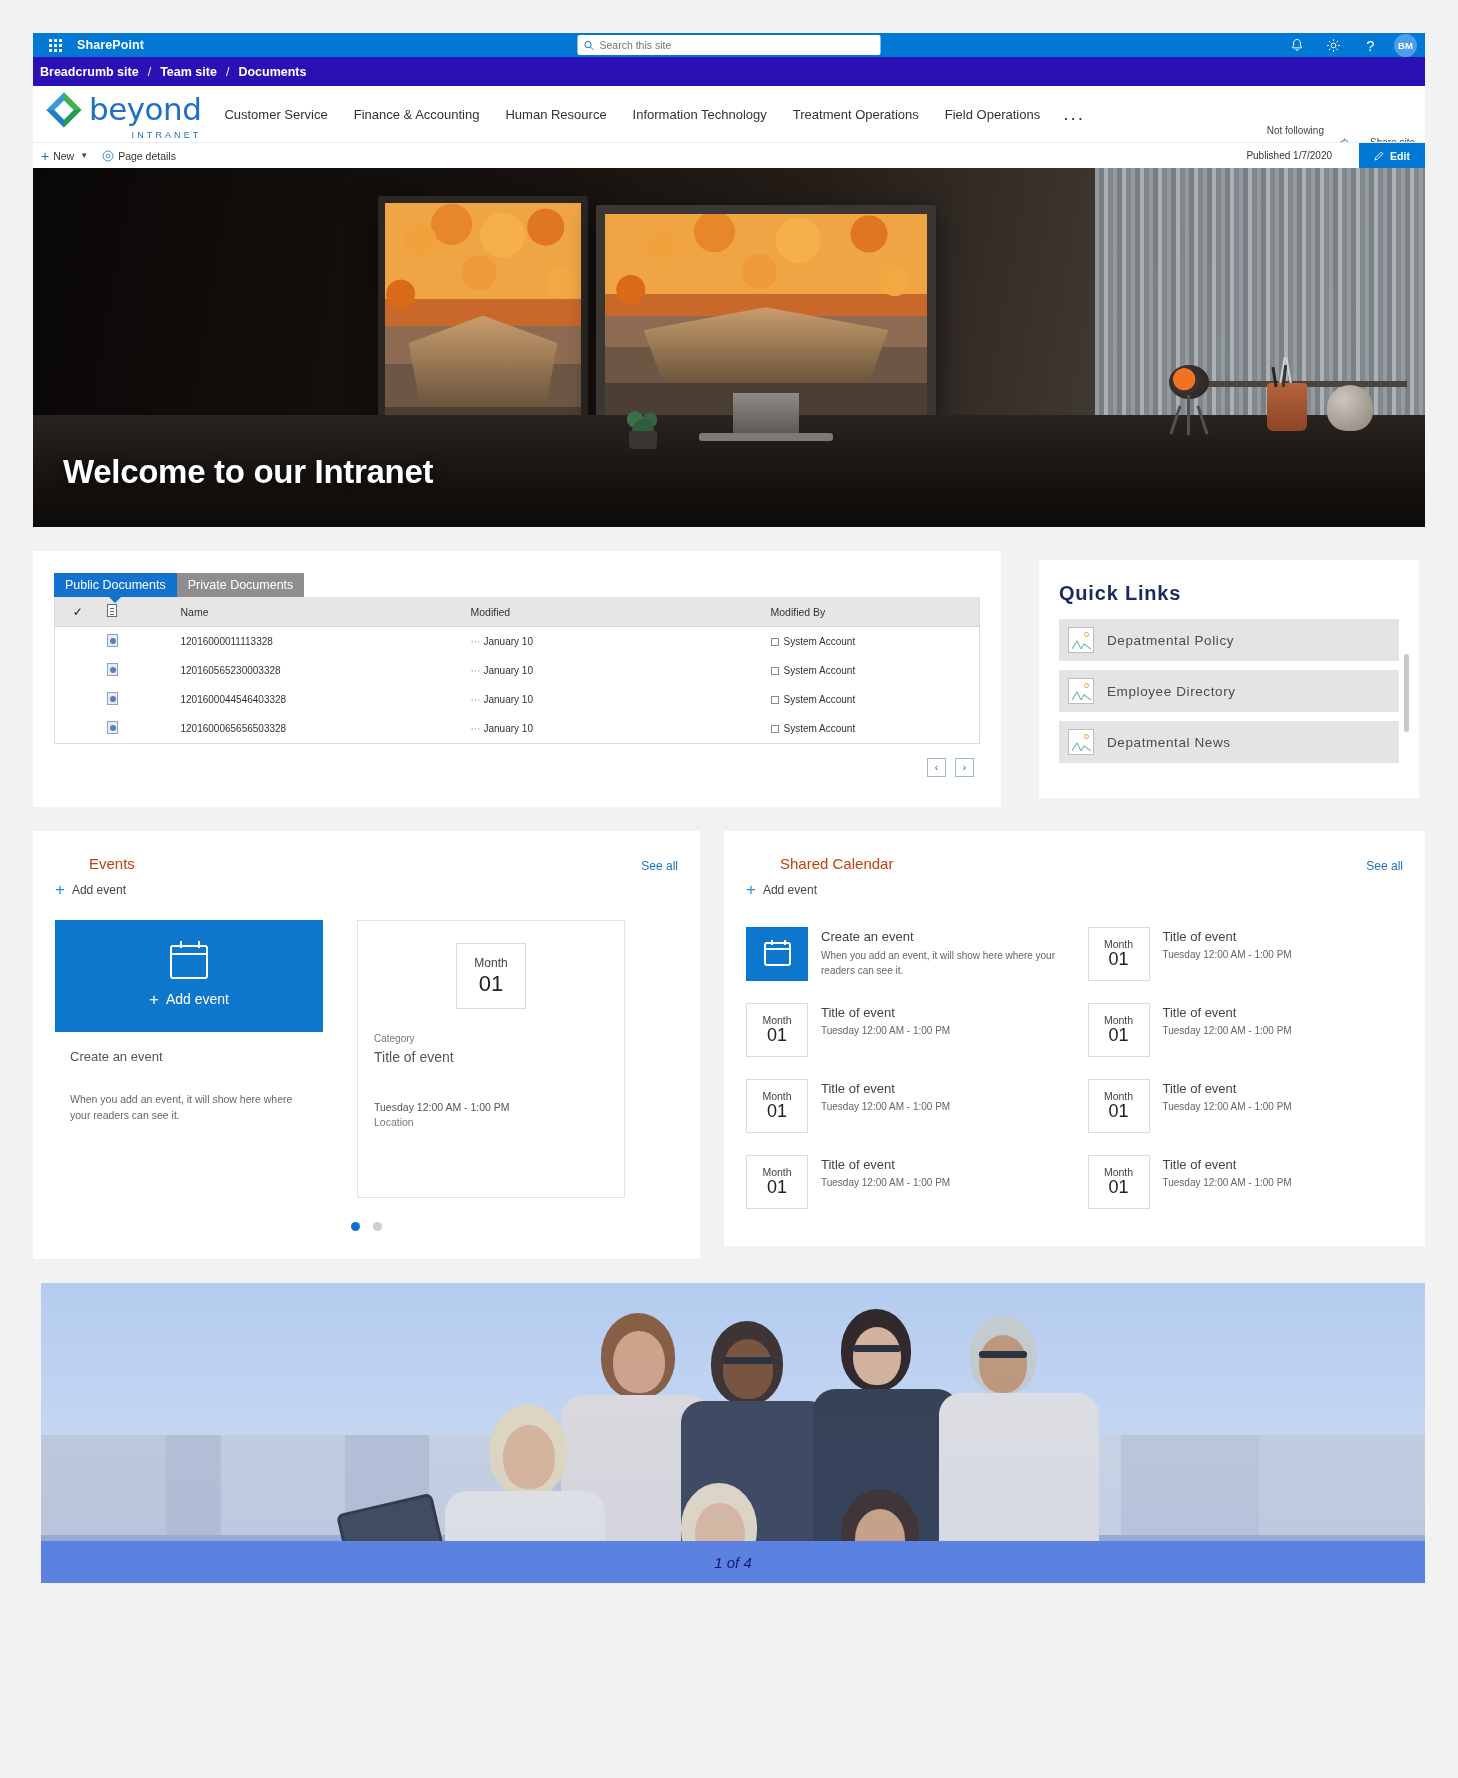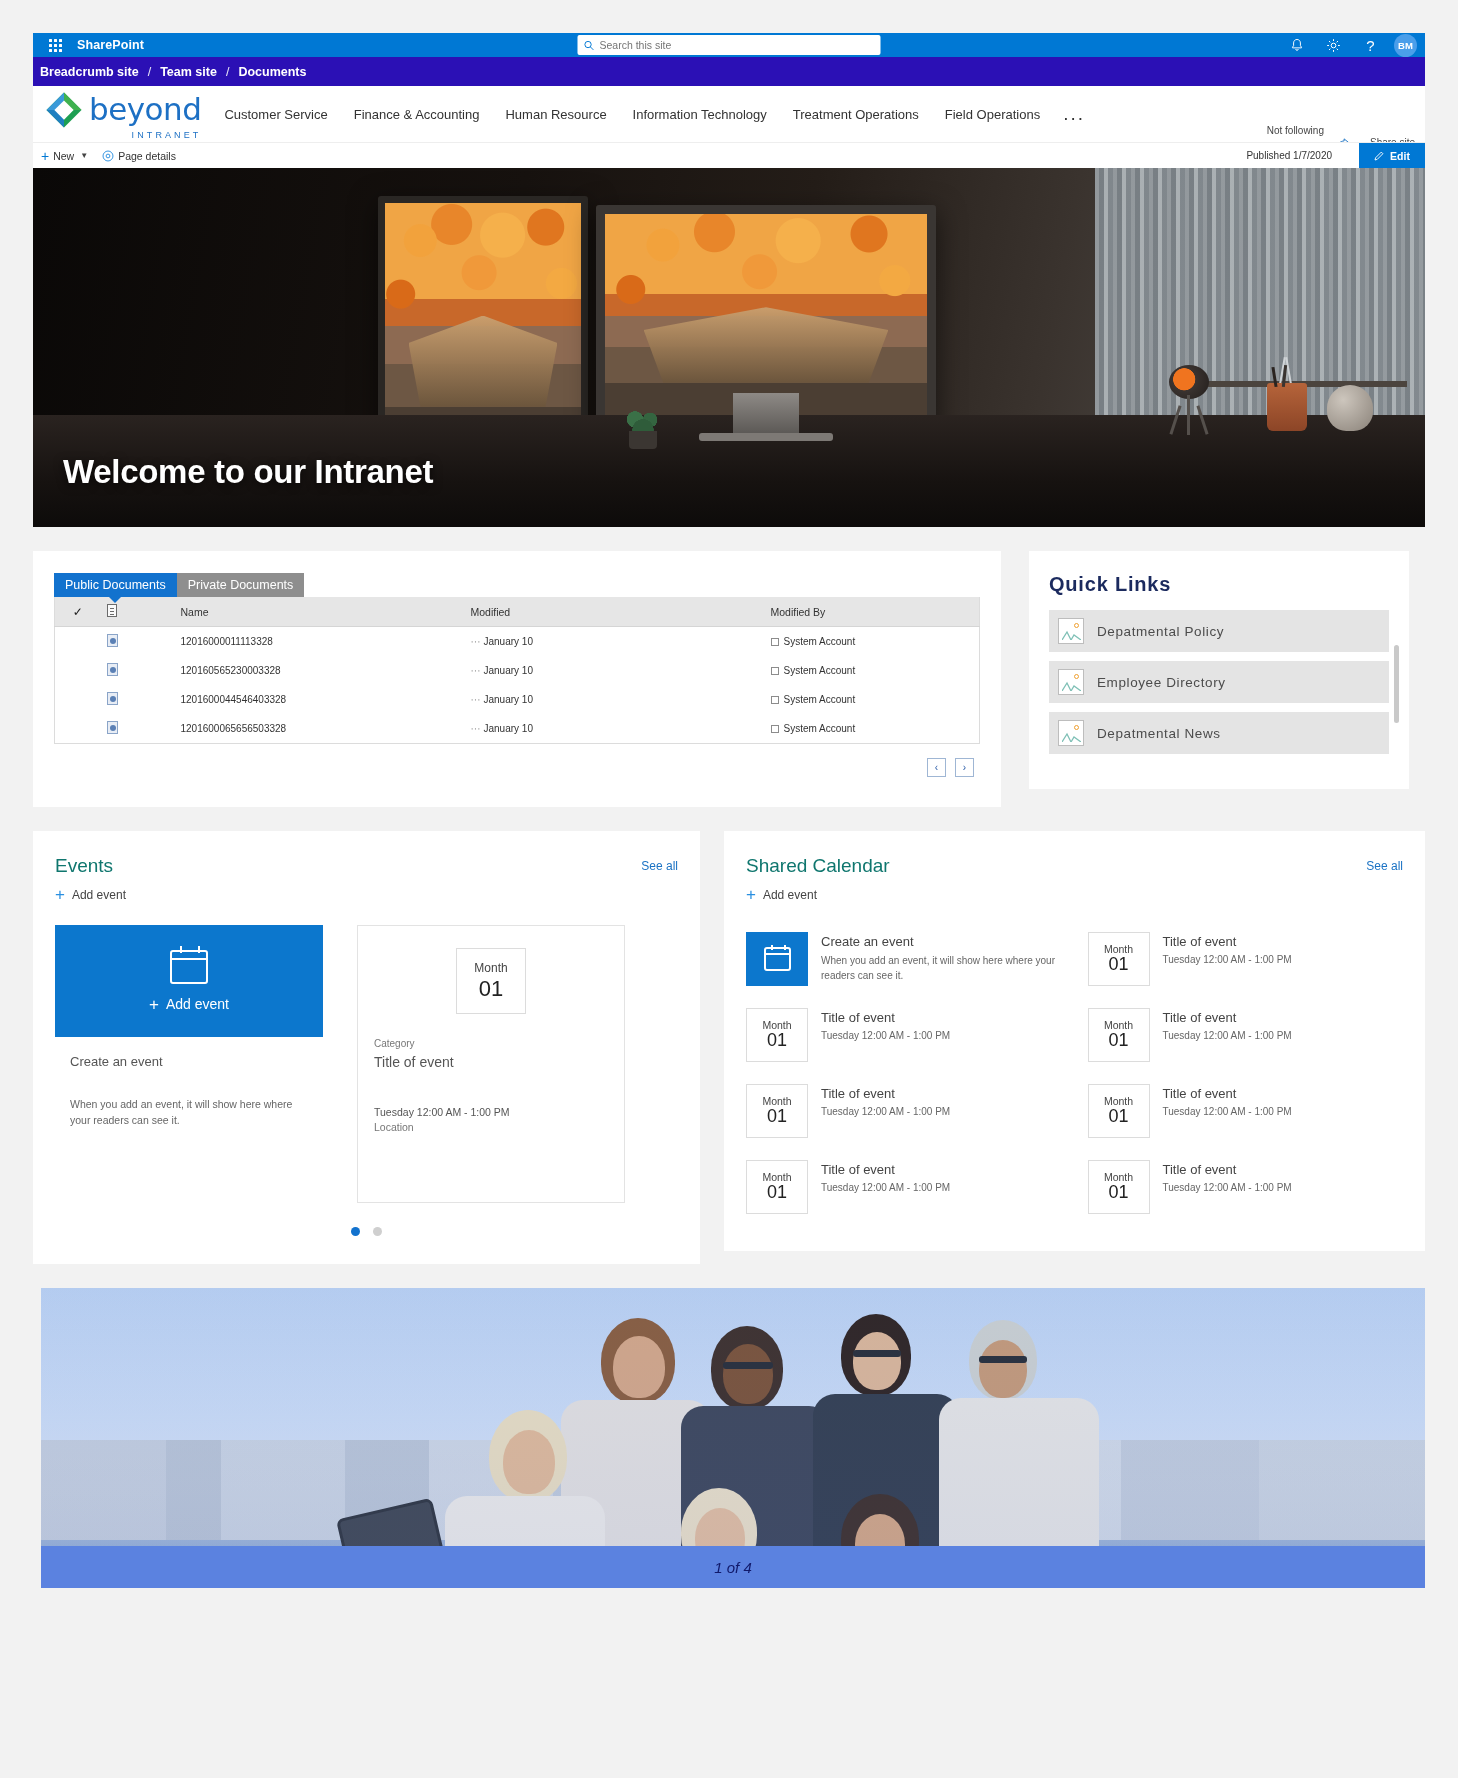--- a/index.html
+++ b/index.html
@@ -142,21 +142,21 @@
   .hero-scissors i { position: absolute; bottom: 0; width: 2px; height: 32px; background: #cfd3d6; }
   .hero-scissors i:nth-child(1){ left: 8px; transform: rotate(10deg);} 
   .hero-scissors i:nth-child(2){ left: 15px; transform: rotate(-10deg);} 
   .hero-title {
     position: absolute; left: 30px; bottom: 36px; color: #fff;
     font-size: 33px; font-weight: bold; letter-spacing: -.3px;
     text-shadow: 0 2px 10px rgba(0,0,0,.7);
   }
 
   
-  .row1 { display: flex; gap: 28px; margin-top: 24px; align-items: flex-start; }
+  .row1 { display: flex; gap: 38px; margin-top: 24px; align-items: center; }
   .docwp { width: 968px; background: #fff; padding: 22px 21px 30px 21px; position: relative; }
   .tabs { display: flex; }
   .tab {
     font-size: 12.5px; padding: 5px 11px; color: #fff; cursor: pointer; position: relative;
     font-weight: normal;
   }
   .tab.active { background: #1272ce; }
   .tab.inactive { background: #8e8e8e; }
   .tab.active:after {
     content:""; position:absolute; left: 50%; bottom: -6px; transform: translateX(-50%);
@@ -198,21 +198,21 @@
   }
   .ql-thumb .sun { position: absolute; right: 4px; top: 4px; width: 5px; height: 5px; border: 1.2px solid #f0a030; border-radius: 50%; }
   .ql-thumb svg { position: absolute; left: 3px; bottom: 3px; }
   .ql-label { font-size: 13.5px; color: #4c4c4c; letter-spacing: .6px; }
   .ql-scroll { position: absolute; right: 10px; top: 94px; width: 5px; height: 78px; background: #c9c9c9; border-radius: 3px; }
 
   
   .row2 { display: flex; gap: 24px; margin-top: 24px; align-items: flex-start; }
   .eventswp { width: 667px; background: #fff; padding: 24px 22px 28px 22px; position: relative; }
   .calwp { width: 701px; background: #fff; padding: 24px 22px 26px 22px; position: relative; }
-  .wp-title { font-size: 19px; color: #0f766e; font-weight: normal; }
+  .wp-title { font-size: 15px; color: #c2410c; font-weight: normal; margin-left: 34px; }
   .seeall { position: absolute; right: 22px; top: 28px; font-size: 12px; color: #1a72c4; cursor: pointer; text-decoration: none; }
   .addevent { display: flex; align-items: center; gap: 7px; margin-top: 9px; font-size: 12px; color: #444; cursor: pointer; }
   .addevent .plus { font-size: 17px; color: #2a8fe0; line-height: 1; font-weight: 300; }
 
   .ev-cards { display: flex; gap: 34px; margin-top: 22px; }
   .ev-card { width: 268px; border: 1px solid #e3e3e3; background: #fff; }
   .ev-card.primary { border: 0; }
   .ev-blue {
     height: 112px; background: #0c77cd; display: flex; flex-direction: column;
     align-items: center; justify-content: center; gap: 12px; cursor: pointer;

